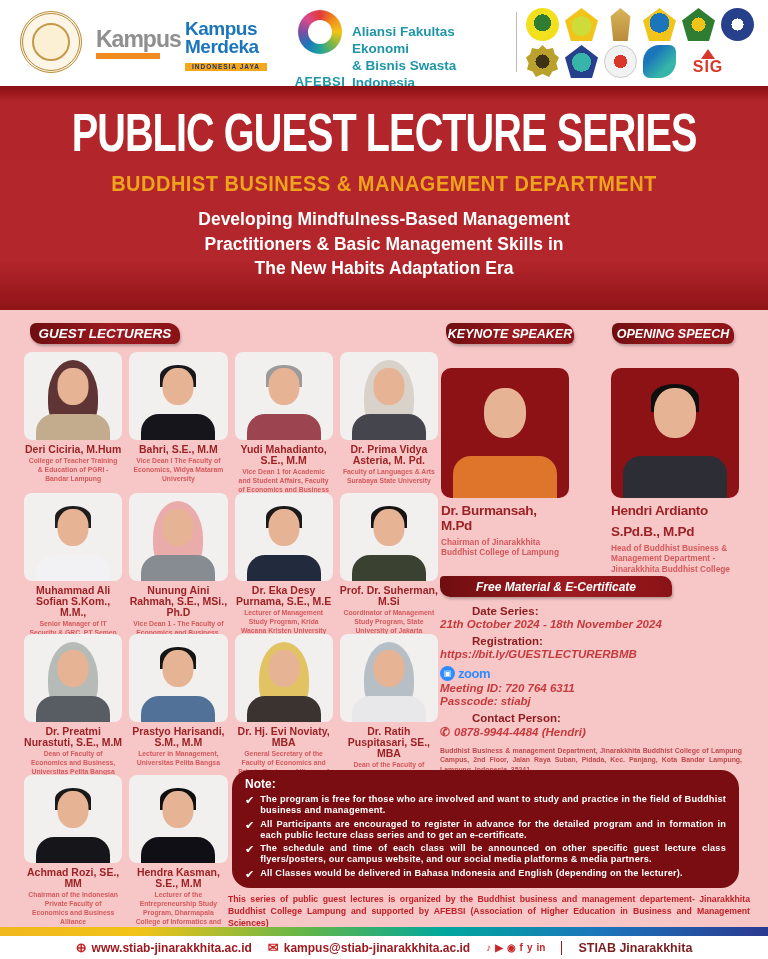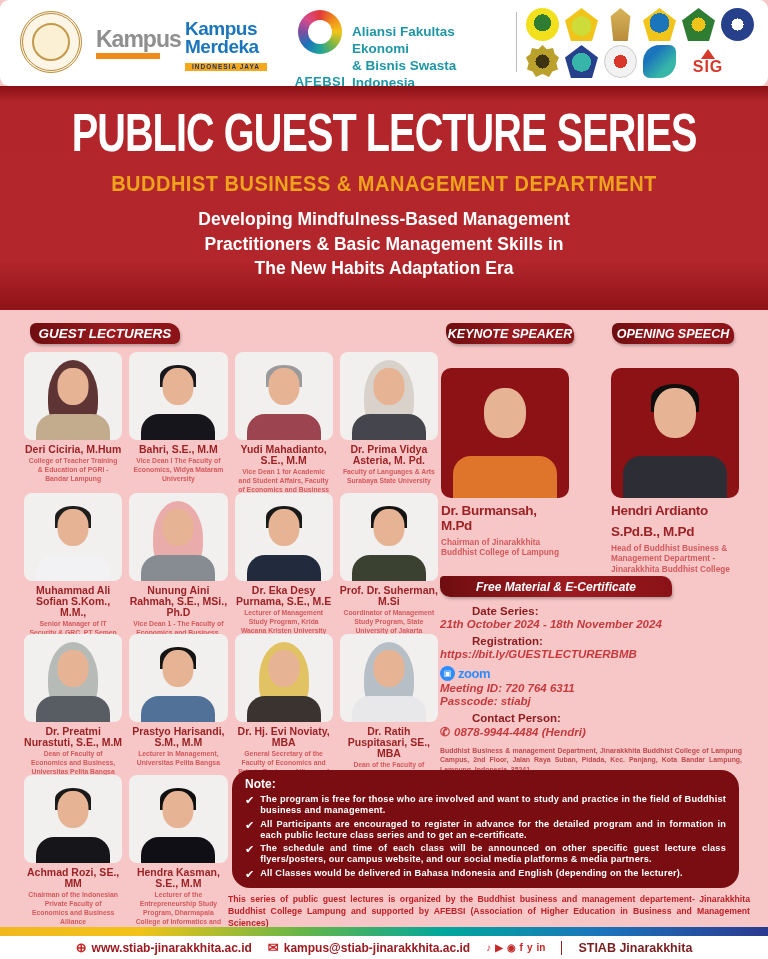--- a/index.html
+++ b/index.html
@@ -1,21 +1,21 @@
 <!DOCTYPE html>
 <html><head>
 <meta charset="utf-8">
 <style>
   * { margin:0; padding:0; box-sizing:border-box; }
   html,body { background:#e9e9e9; }
   body { font-family:"Liberation Sans", sans-serif; }
   .poster { position:relative; width:768px; height:959px; margin:0 auto; background:#f7c7c7; overflow:hidden; }
 
   
-  .top { position:absolute; top:0; left:0; width:768px; height:86px; background:#ffffff; display:flex; align-items:center;border-radius:9px; }
+  .top { position:absolute; top:0; left:0; width:768px; height:86px; background:#ffffff; display:flex; align-items:center; }
   .emblem { position:absolute; left:20px; top:11px; width:62px; height:62px; border-radius:50%;
             border:3px double #b98c3a; background:#fdf6e6; display:flex; align-items:center; justify-content:center; }
   .emblem::before { content:""; width:34px; height:34px; border-radius:50%; border:2px solid #c49a4a; background:#fbefd4; }
   .kampuslogo { position:absolute; left:96px; top:28px; text-align:left; }
   .kword { font-size:23px; font-weight:bold; color:#8f8f8f; letter-spacing:-1px; line-height:1; }
   .kbar { display:block; width:64px; height:6px; background:#f08b1d; margin-top:2px; }
   .merdeka { position:absolute; left:185px; top:20px; line-height:0.95; }
   .merdeka .m { font-size:19px; font-weight:bold; color:#1b75bb; letter-spacing:-0.5px; }
   .mtag { display:inline-block; margin-top:3px; background:#f5a81c; color:#20356b; font-size:6.5px; font-weight:bold; padding:1px 7px; letter-spacing:1px; }
   .afebsi { position:absolute; left:292px; top:10px; width:56px; text-align:center; }

